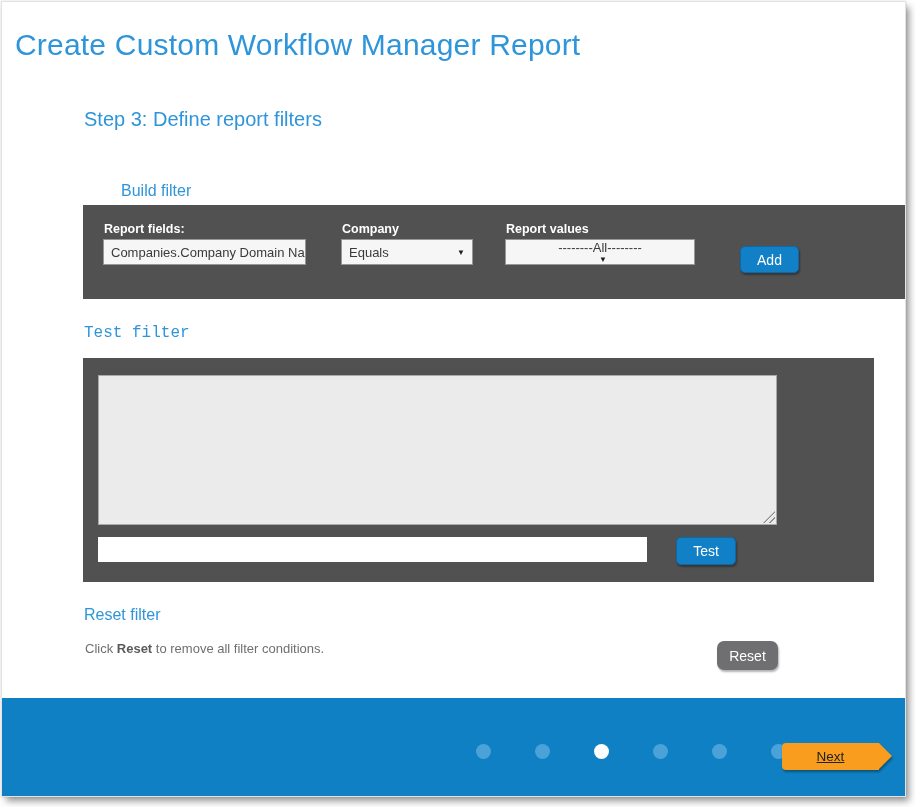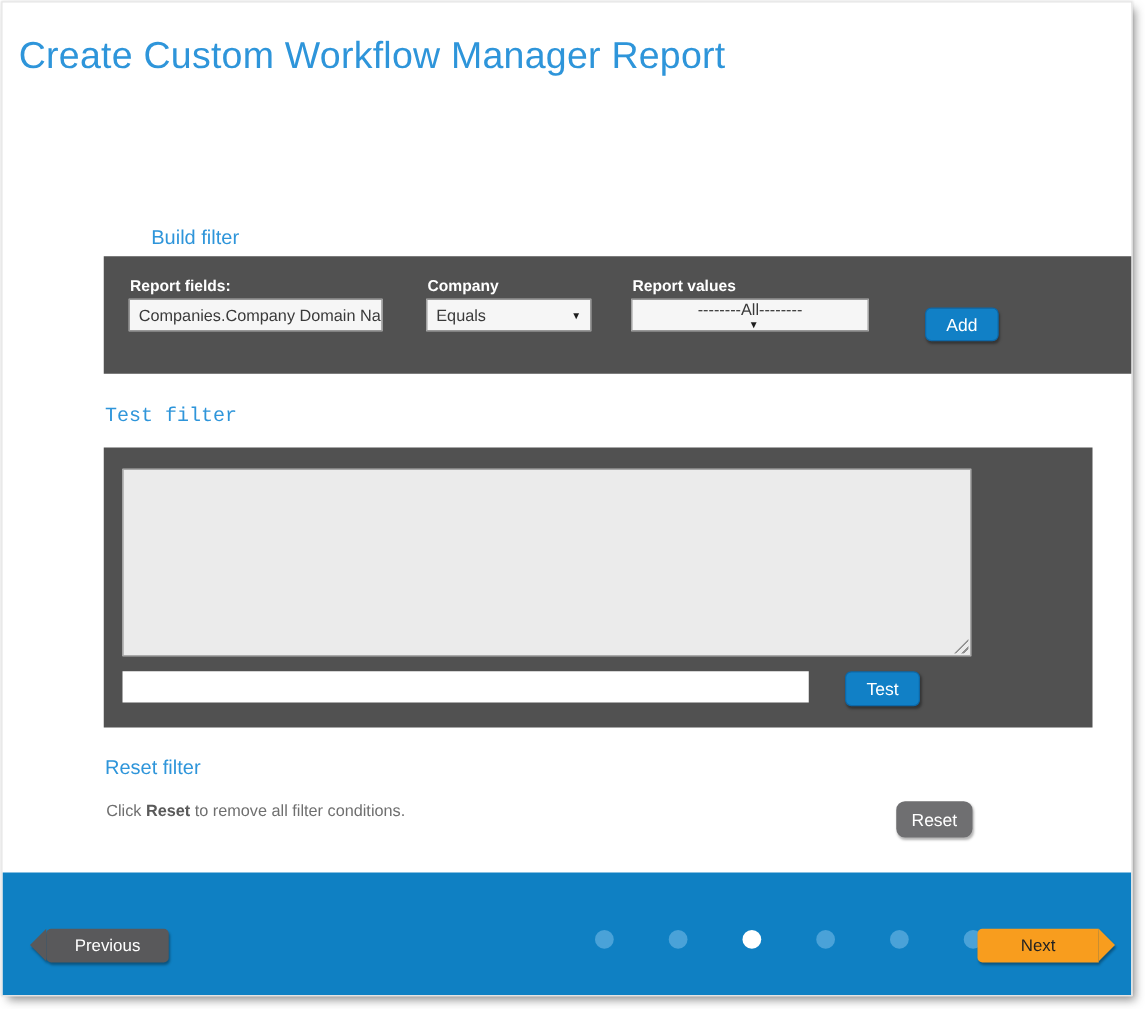--- a/index.html
+++ b/index.html
@@ -107,34 +107,35 @@
     border-top:13.5px solid transparent; border-bottom:13.5px solid transparent;
     border-right:13px solid var(--prev-gray);
   }
   .dots { position:absolute; left:474px; top:46px; display:flex; gap:44px; z-index:1; }
   .dot { width:15px; height:15px; border-radius:50%; background:var(--dot-blue); }
   .dot.active { background:#ffffff; }
   .btn-next-wrap { position:absolute; left:780px; top:45px; z-index:2; filter:drop-shadow(1px 2px 1px rgba(0,0,0,.35)); }
   .btn-next {
     position:relative; width:97px; height:27px;
     background:var(--next-orange); border:none; border-radius:4px 0 0 4px;
-    color:#222222; font-size:13.5px; font-family:"Liberation Sans", sans-serif; cursor:pointer;
+    color:#222222; font-size:13.5px; font-family:"Liberation Sans", sans-serif; cursor:pointer;text-decoration:underline;
   }
   .btn-next::after {
     content:""; position:absolute; right:-13px; top:0;
     border-top:13.5px solid transparent; border-bottom:13.5px solid transparent;
     border-left:13px solid var(--next-orange);
   }
 </style>
 </head>
 <body>
 
 <div class="page">
 
   <div class="page-title">Create Custom Workflow Manager Report</div>
+  <div class="step-title">Step 3: Define report filters</div>
 
   <div class="section-heading h-build">Build filter</div>
 
   <div class="build-bar">
     <div class="bar-label lbl-fields">Report fields:</div>
     <div class="bar-label lbl-op">Company</div>
     <div class="bar-label lbl-vals">Report values</div>
 
     <div class="fake-select sel-fields">
       <span>Companies.Company Domain Na</span>
@@ -161,23 +162,20 @@
     <button class="btn-blue btn-test">Test</button>
   </div>
 
   <div class="section-heading h-reset">Reset filter</div>
 
   <div class="reset-text"><span>Click </span><b>Reset</b><span> to remove all filter conditions.</span></div>
 
   <button class="btn-reset">Reset</button>
 
   <div class="footer">
-    <div class="btn-prev-wrap">
-      <button class="btn-prev">Previous</button>
-    </div>
     <div class="dots">
         <span class="dot"></span>
         <span class="dot"></span>
         <span class="dot active"></span>
         <span class="dot"></span>
         <span class="dot"></span>
         <span class="dot"></span>
       </div>
     <div class="btn-next-wrap">
       <button class="btn-next">Next</button>

